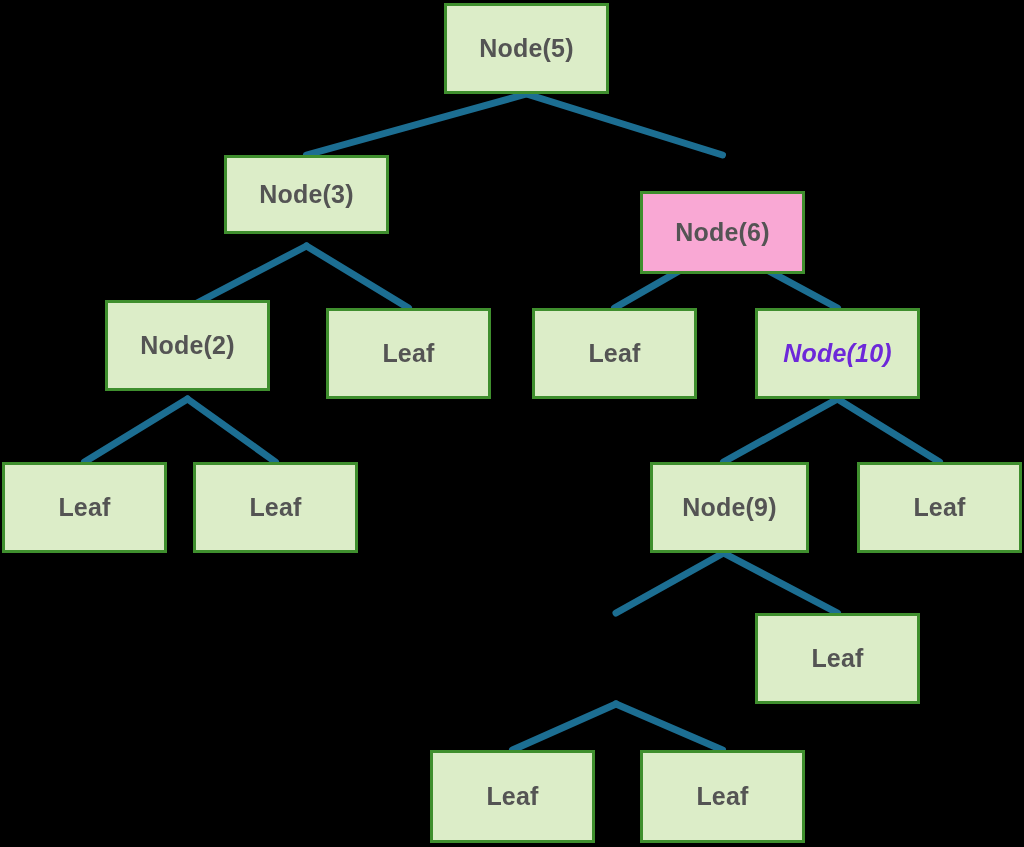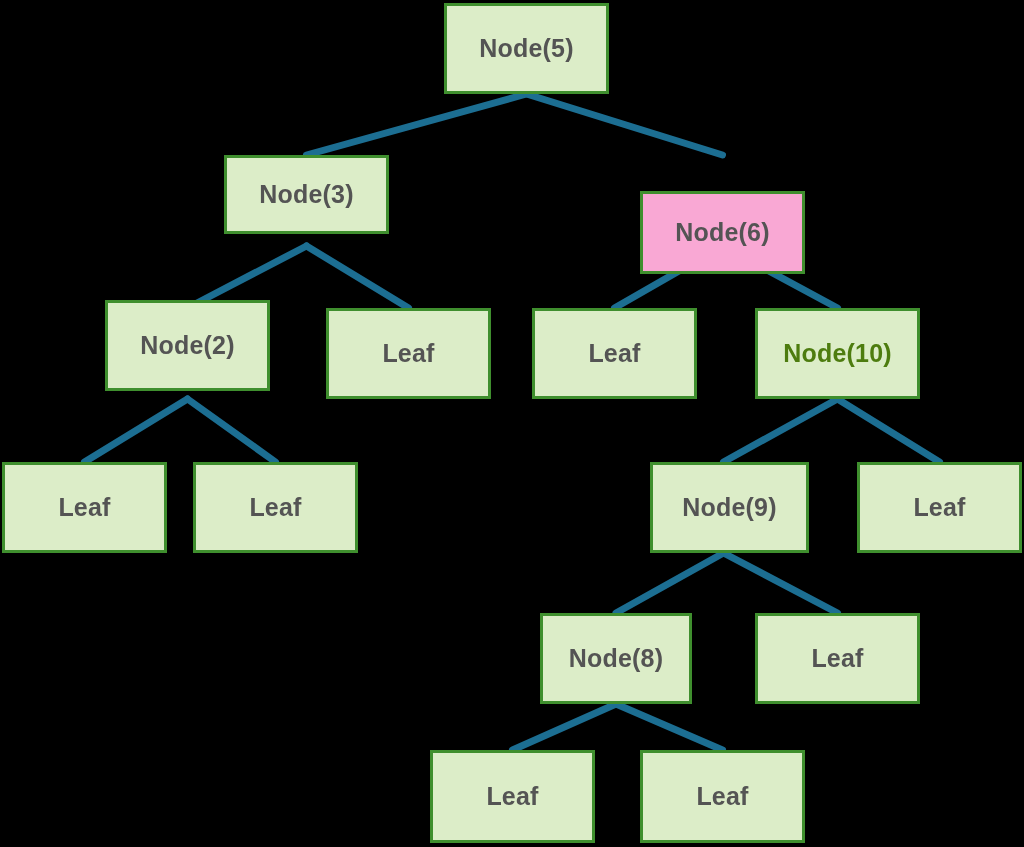--- a/index.html
+++ b/index.html
@@ -90,36 +90,33 @@
       <div class="tree-node" style="left: 105px; top: 300px; width: 165px; height: 91px; background: rgb(220, 237, 200); border-color: rgb(63, 143, 46); border-width: 3px;">
         <span class="tree-node-label" style="color: rgb(84, 84, 84);">Node(2)</span>
       </div>
       <div class="tree-node" style="left: 326px; top: 308px; width: 165px; height: 91px; background: rgb(220, 237, 200); border-color: rgb(63, 143, 46); border-width: 3px;">
         <span class="tree-node-label" style="color: rgb(84, 84, 84);">Leaf</span>
       </div>
       <div class="tree-node" style="left: 532px; top: 308px; width: 165px; height: 91px; background: rgb(220, 237, 200); border-color: rgb(63, 143, 46); border-width: 3px;">
         <span class="tree-node-label" style="color: rgb(84, 84, 84);">Leaf</span>
       </div>
       <div class="tree-node" style="left: 755px; top: 308px; width: 165px; height: 91px; background: rgb(220, 237, 200); border-color: rgb(63, 143, 46); border-width: 3px;">
-        <span class="tree-node-label" style="color: #4d7c0f;">Node(10)</span>
+        <span class="tree-node-label" style="color: #6d28d9; font-style: italic;">Node(10)</span>
       </div>
       <div class="tree-node" style="left: 2px; top: 462px; width: 165px; height: 91px; background: rgb(220, 237, 200); border-color: rgb(63, 143, 46); border-width: 3px;">
         <span class="tree-node-label" style="color: rgb(84, 84, 84);">Leaf</span>
       </div>
       <div class="tree-node" style="left: 193px; top: 462px; width: 165px; height: 91px; background: rgb(220, 237, 200); border-color: rgb(63, 143, 46); border-width: 3px;">
         <span class="tree-node-label" style="color: rgb(84, 84, 84);">Leaf</span>
       </div>
       <div class="tree-node" style="left: 650px; top: 462px; width: 159px; height: 91px; background: rgb(220, 237, 200); border-color: rgb(63, 143, 46); border-width: 3px;">
         <span class="tree-node-label" style="color: rgb(84, 84, 84);">Node(9)</span>
       </div>
       <div class="tree-node" style="left: 857px; top: 462px; width: 165px; height: 91px; background: rgb(220, 237, 200); border-color: rgb(63, 143, 46); border-width: 3px;">
         <span class="tree-node-label" style="color: rgb(84, 84, 84);">Leaf</span>
-      </div>
-      <div class="tree-node" style="left: 540px; top: 613px; width: 152px; height: 91px; background: rgb(220, 237, 200); border-color: rgb(63, 143, 46); border-width: 3px;">
-        <span class="tree-node-label" style="color: rgb(84, 84, 84);">Node(8)</span>
       </div>
       <div class="tree-node" style="left: 755px; top: 613px; width: 165px; height: 91px; background: rgb(220, 237, 200); border-color: rgb(63, 143, 46); border-width: 3px;">
         <span class="tree-node-label" style="color: rgb(84, 84, 84);">Leaf</span>
       </div>
       <div class="tree-node" style="left: 430px; top: 750px; width: 165px; height: 93px; background: rgb(220, 237, 200); border-color: rgb(63, 143, 46); border-width: 3px;">
         <span class="tree-node-label" style="color: rgb(84, 84, 84);">Leaf</span>
       </div>
       <div class="tree-node" style="left: 640px; top: 750px; width: 165px; height: 93px; background: rgb(220, 237, 200); border-color: rgb(63, 143, 46); border-width: 3px;">
         <span class="tree-node-label" style="color: rgb(84, 84, 84);">Leaf</span>
       </div>

